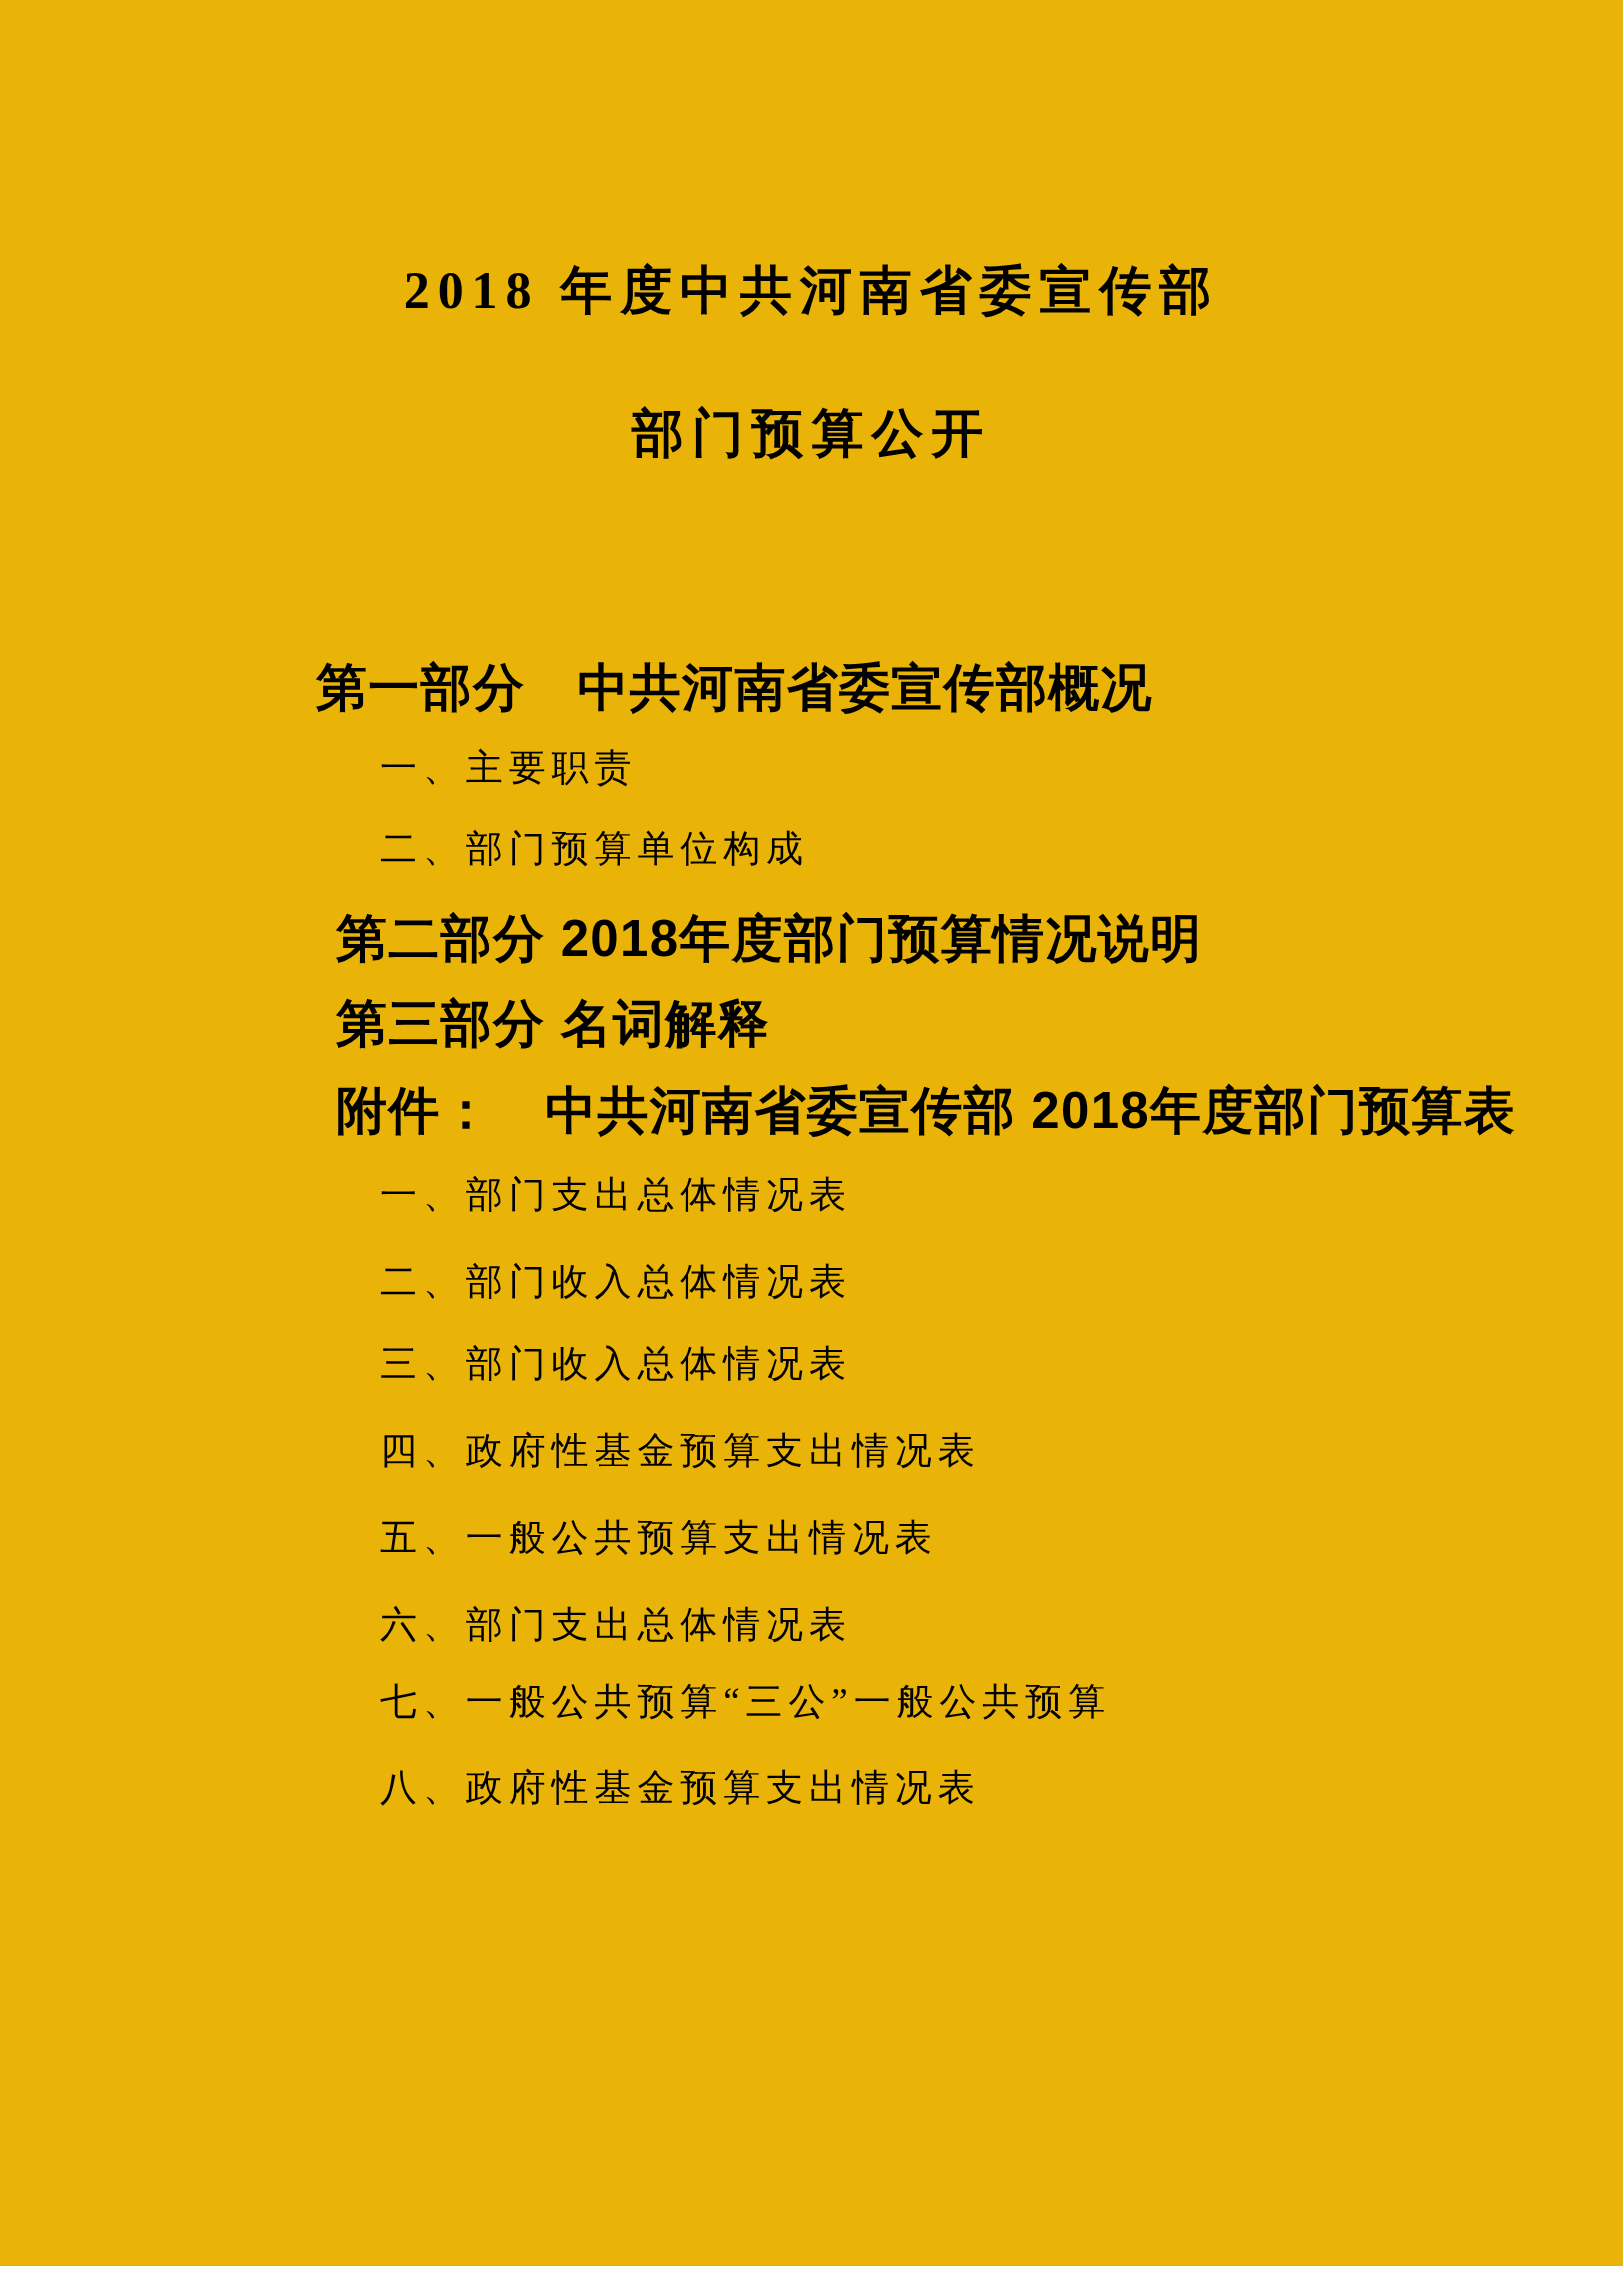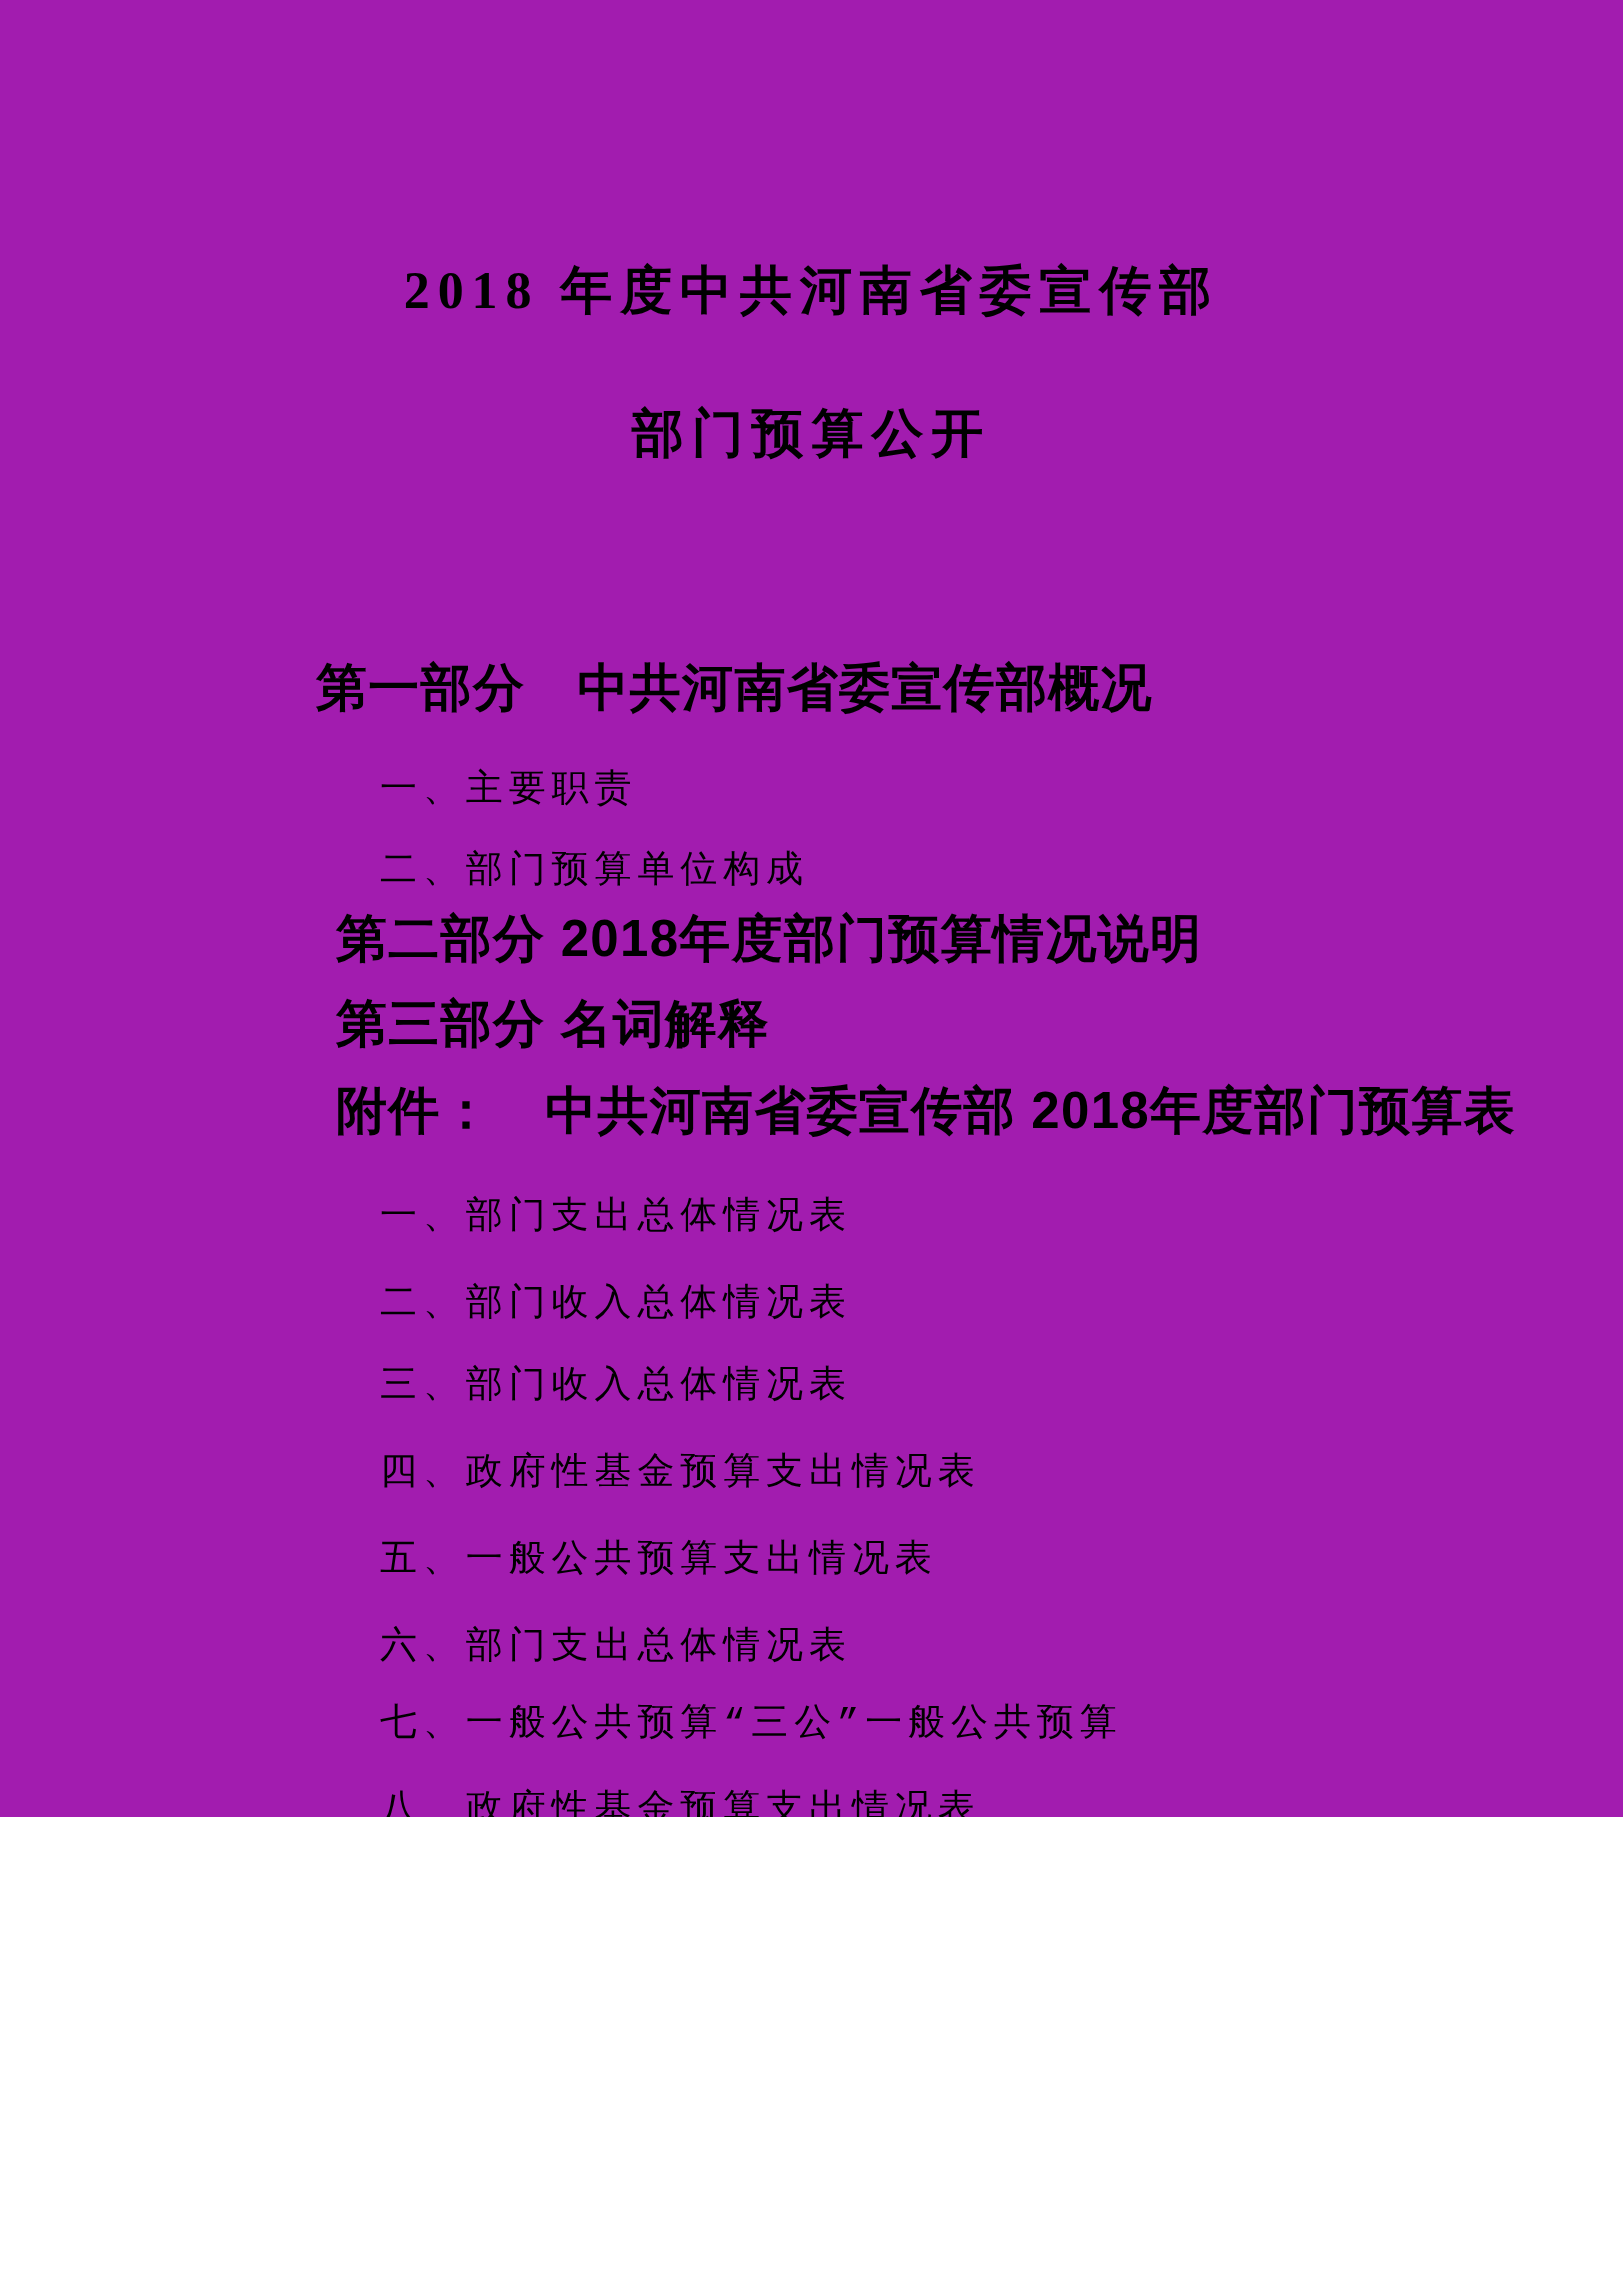--- a/index.html
+++ b/index.html
@@ -3,22 +3,22 @@
 <meta charset="utf-8">
 <style>
   html, body {
     margin: 0;
     padding: 0;
     background: #ffffff;
   }
   .page {
     position: relative;
     width: 1623px;
-    height: 1817px;
-    background: #a21caf;
+    height: 2266px;
+    background: #eab308;
     overflow: hidden;
     font-family: "Liberation Serif", serif;
     color: #000000;
   }
   
   .doc-title {
     position: absolute;
     left: 0;
     right: 0;
     text-align: center;
@@ -56,25 +56,24 @@
     left: 336px;
     font-family: "Liberation Sans", sans-serif;
     font-weight: 700;
     font-size: 51px;
     letter-spacing: 1.3px;
   }
   .toc-line.sec.first-sec { left: 316px; }
   
   .toc-line.item {
     left: 380px;
-    font-family: Liberation Mono, monospace;
+    font-family: Liberation Serif, serif;
     font-weight: 400;
     font-size: 37px;
     letter-spacing: 5.9px;
-    margin-top: 23px;
   }
 </style>
 </head>
 <body>
 
 <div class="page">
 
   <div class="doc-title line1">2018 年度中共河南省委宣传部</div>
 
   <div class="doc-title line2">部门预算公开</div>

